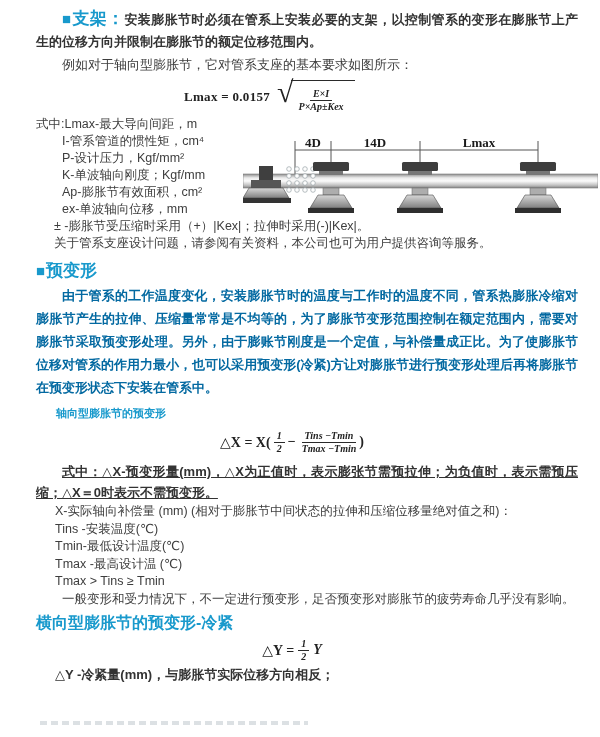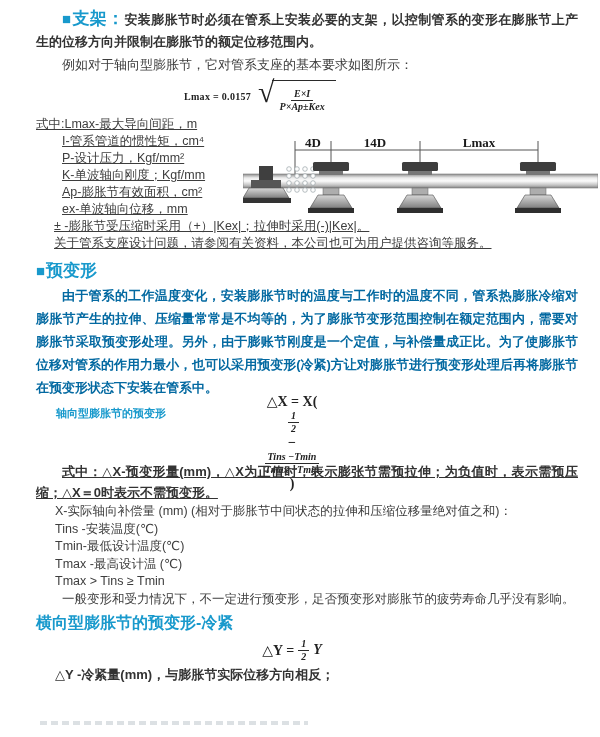--- a/index.html
+++ b/index.html
@@ -15,37 +15,37 @@
   }
   
   .lead{font-size:13px;line-height:22px;font-weight:700;color:#333;
         text-align:justify;text-indent:26px;margin:0;}
   .inline-h{color:#1899cc;font-size:17px;font-weight:700;}
   .inline-h .sq{font-size:15px;margin-right:1px;}
   .example{font-size:13px;line-height:21px;font-weight:400;text-indent:26px;margin:1px 0 0;}
   
   .formula{font-family:"Liberation Serif","DejaVu Serif",serif;color:#222;}
   .formula1{display:flex;align-items:center;margin:5px 0 3px 148px;}
-  .fpre{font-weight:700;font-size:10px;letter-spacing:.3px;}
+  .fpre{font-weight:700;font-size:13px;letter-spacing:.3px;}
   .sqrt{display:flex;align-items:flex-start;margin-left:7px;}
   .radical{font-size:30px;line-height:24px;font-weight:400;margin-right:-3px;}
   .radicand{border-top:1.5px solid #2a2a2a;padding:2px 8px 0 5px;}
   .frac{display:inline-flex;flex-direction:column;align-items:center;
         font-style:italic;font-weight:700;font-size:10px;line-height:1.2;}
   .frac .fn{padding:0 3px;border-bottom:1.3px solid #2a2a2a;}
   .frac .fd{padding:0 3px;}
   .formula2{display:flex;align-items:center;justify-content:center;
-            margin:0 30px 3px 0;font-size:14px;font-weight:700;height:32px;flex-direction:column;}
+            margin:0 30px 3px 0;font-size:14px;font-weight:700;height:32px;}
   .formula2 .op{margin:0 3px;}
   .formula3{display:flex;align-items:center;justify-content:center;
             margin:0 30px 2px 0;font-size:14px;font-weight:700;height:28px;}
   .formula3 .rhs{margin-left:4px;font-style:italic;}
   
   .vars{position:relative;margin-top:0;}
-  .vline{font-size:12.5px;line-height:17px;color:#3d3d3d;text-decoration:underline;}
+  .vline{font-size:12.5px;line-height:17px;color:#3d3d3d;}
   .vline.sub{margin-left:26px;}
   .vline.pm,.vline.consult{margin-left:18px;}
   .diagram{position:absolute;top:20px;right:-20px;width:355px;height:100px;}
   
   .sec-h{font-size:17px;line-height:23px;font-weight:700;color:#1899cc;margin:7px 0 2px;}
   .sec-h .sq{font-size:15px;margin-right:1px;}
   .sub-h{font-size:11px;line-height:22px;font-weight:700;color:#1899cc;margin:3px 0 2px 20px;}
   .lat-h{font-size:16px;line-height:22px;font-weight:700;color:#1899cc;margin:4px 0 2px 0;}
   .body-just{font-size:13px;line-height:23px;font-weight:600;color:#0369a1;
              text-align:justify;text-indent:26px;margin:0;}

